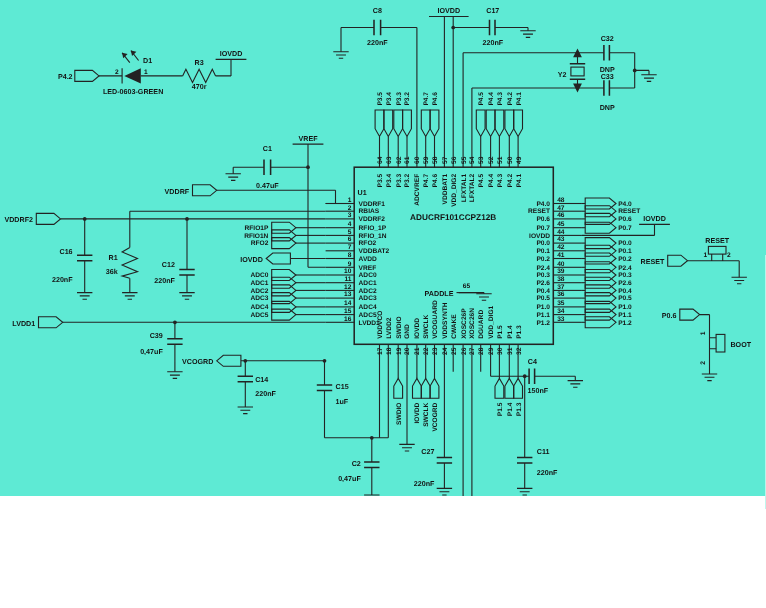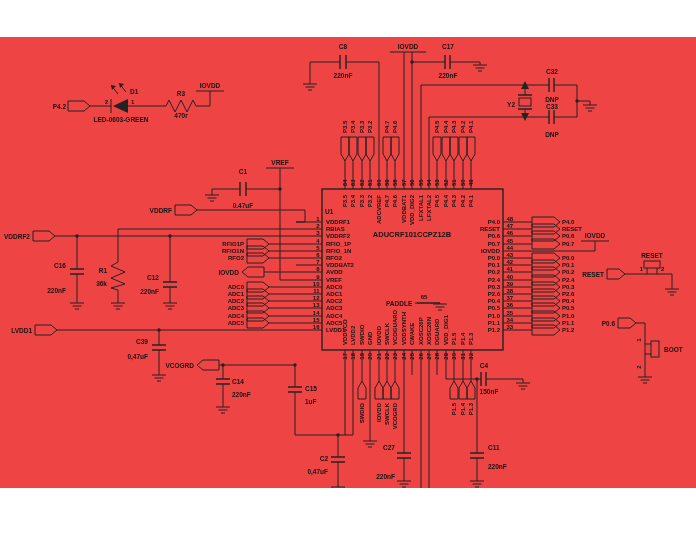--- a/index.html
+++ b/index.html
@@ -1,16 +1,16 @@
 <!DOCTYPE html>
 <html><head>
 <meta charset="utf-8">
 <style>
   html,body{margin:0;padding:0;background:#fff;}
-  #canvas{position:relative;width:696px;height:451px;background:#ef4444;overflow:hidden;margin-top:37px;}
+  #canvas{position:relative;width:696px;height:451px;background:#5eead4;overflow:hidden;}
   svg text{font-family:"Liberation Sans","DejaVu Sans",sans-serif;font-weight:bold;fill:#141414;}
   .t6{font-size:6px;}
   .t65{font-size:6.5px;}
   .t75{font-size:7.5px;}
   .w{stroke:#232323;fill:none;stroke-width:1;}
   .w2{stroke:#232323;fill:none;stroke-width:1.4;}
   .fg{stroke:#232323;fill:none;stroke-width:1;}
   .solid{fill:#232323;stroke:none;}
 </style>
 </head>

